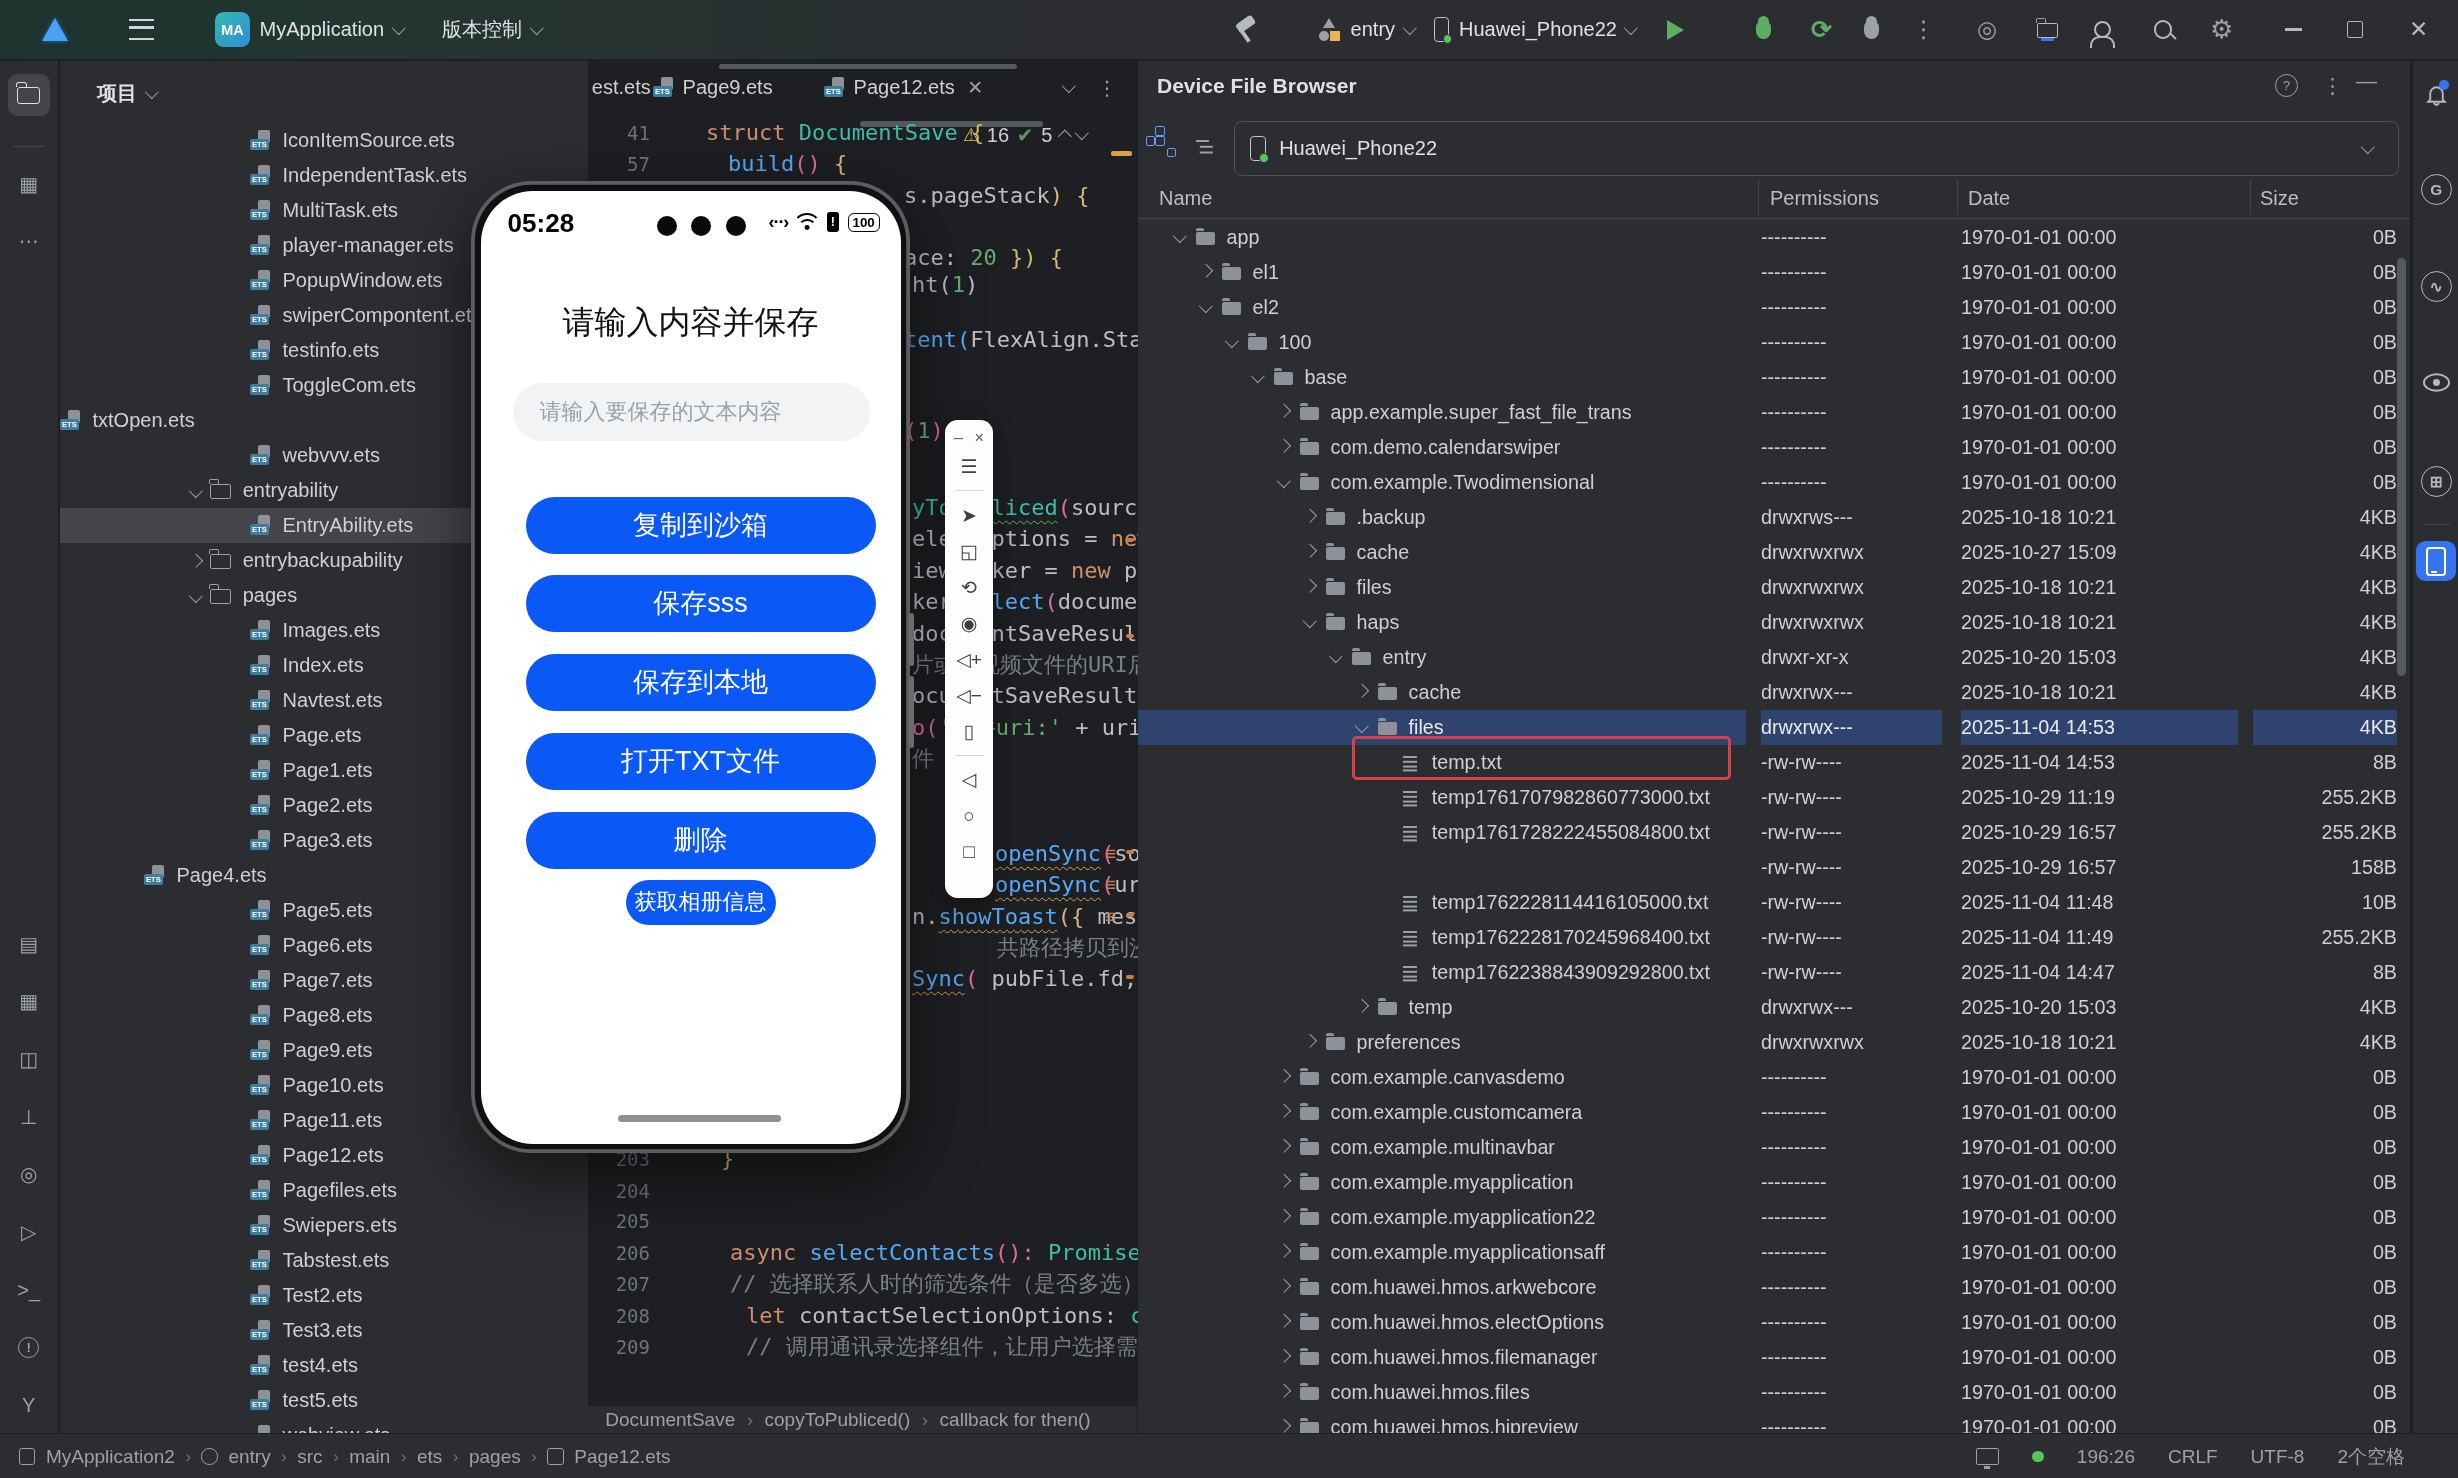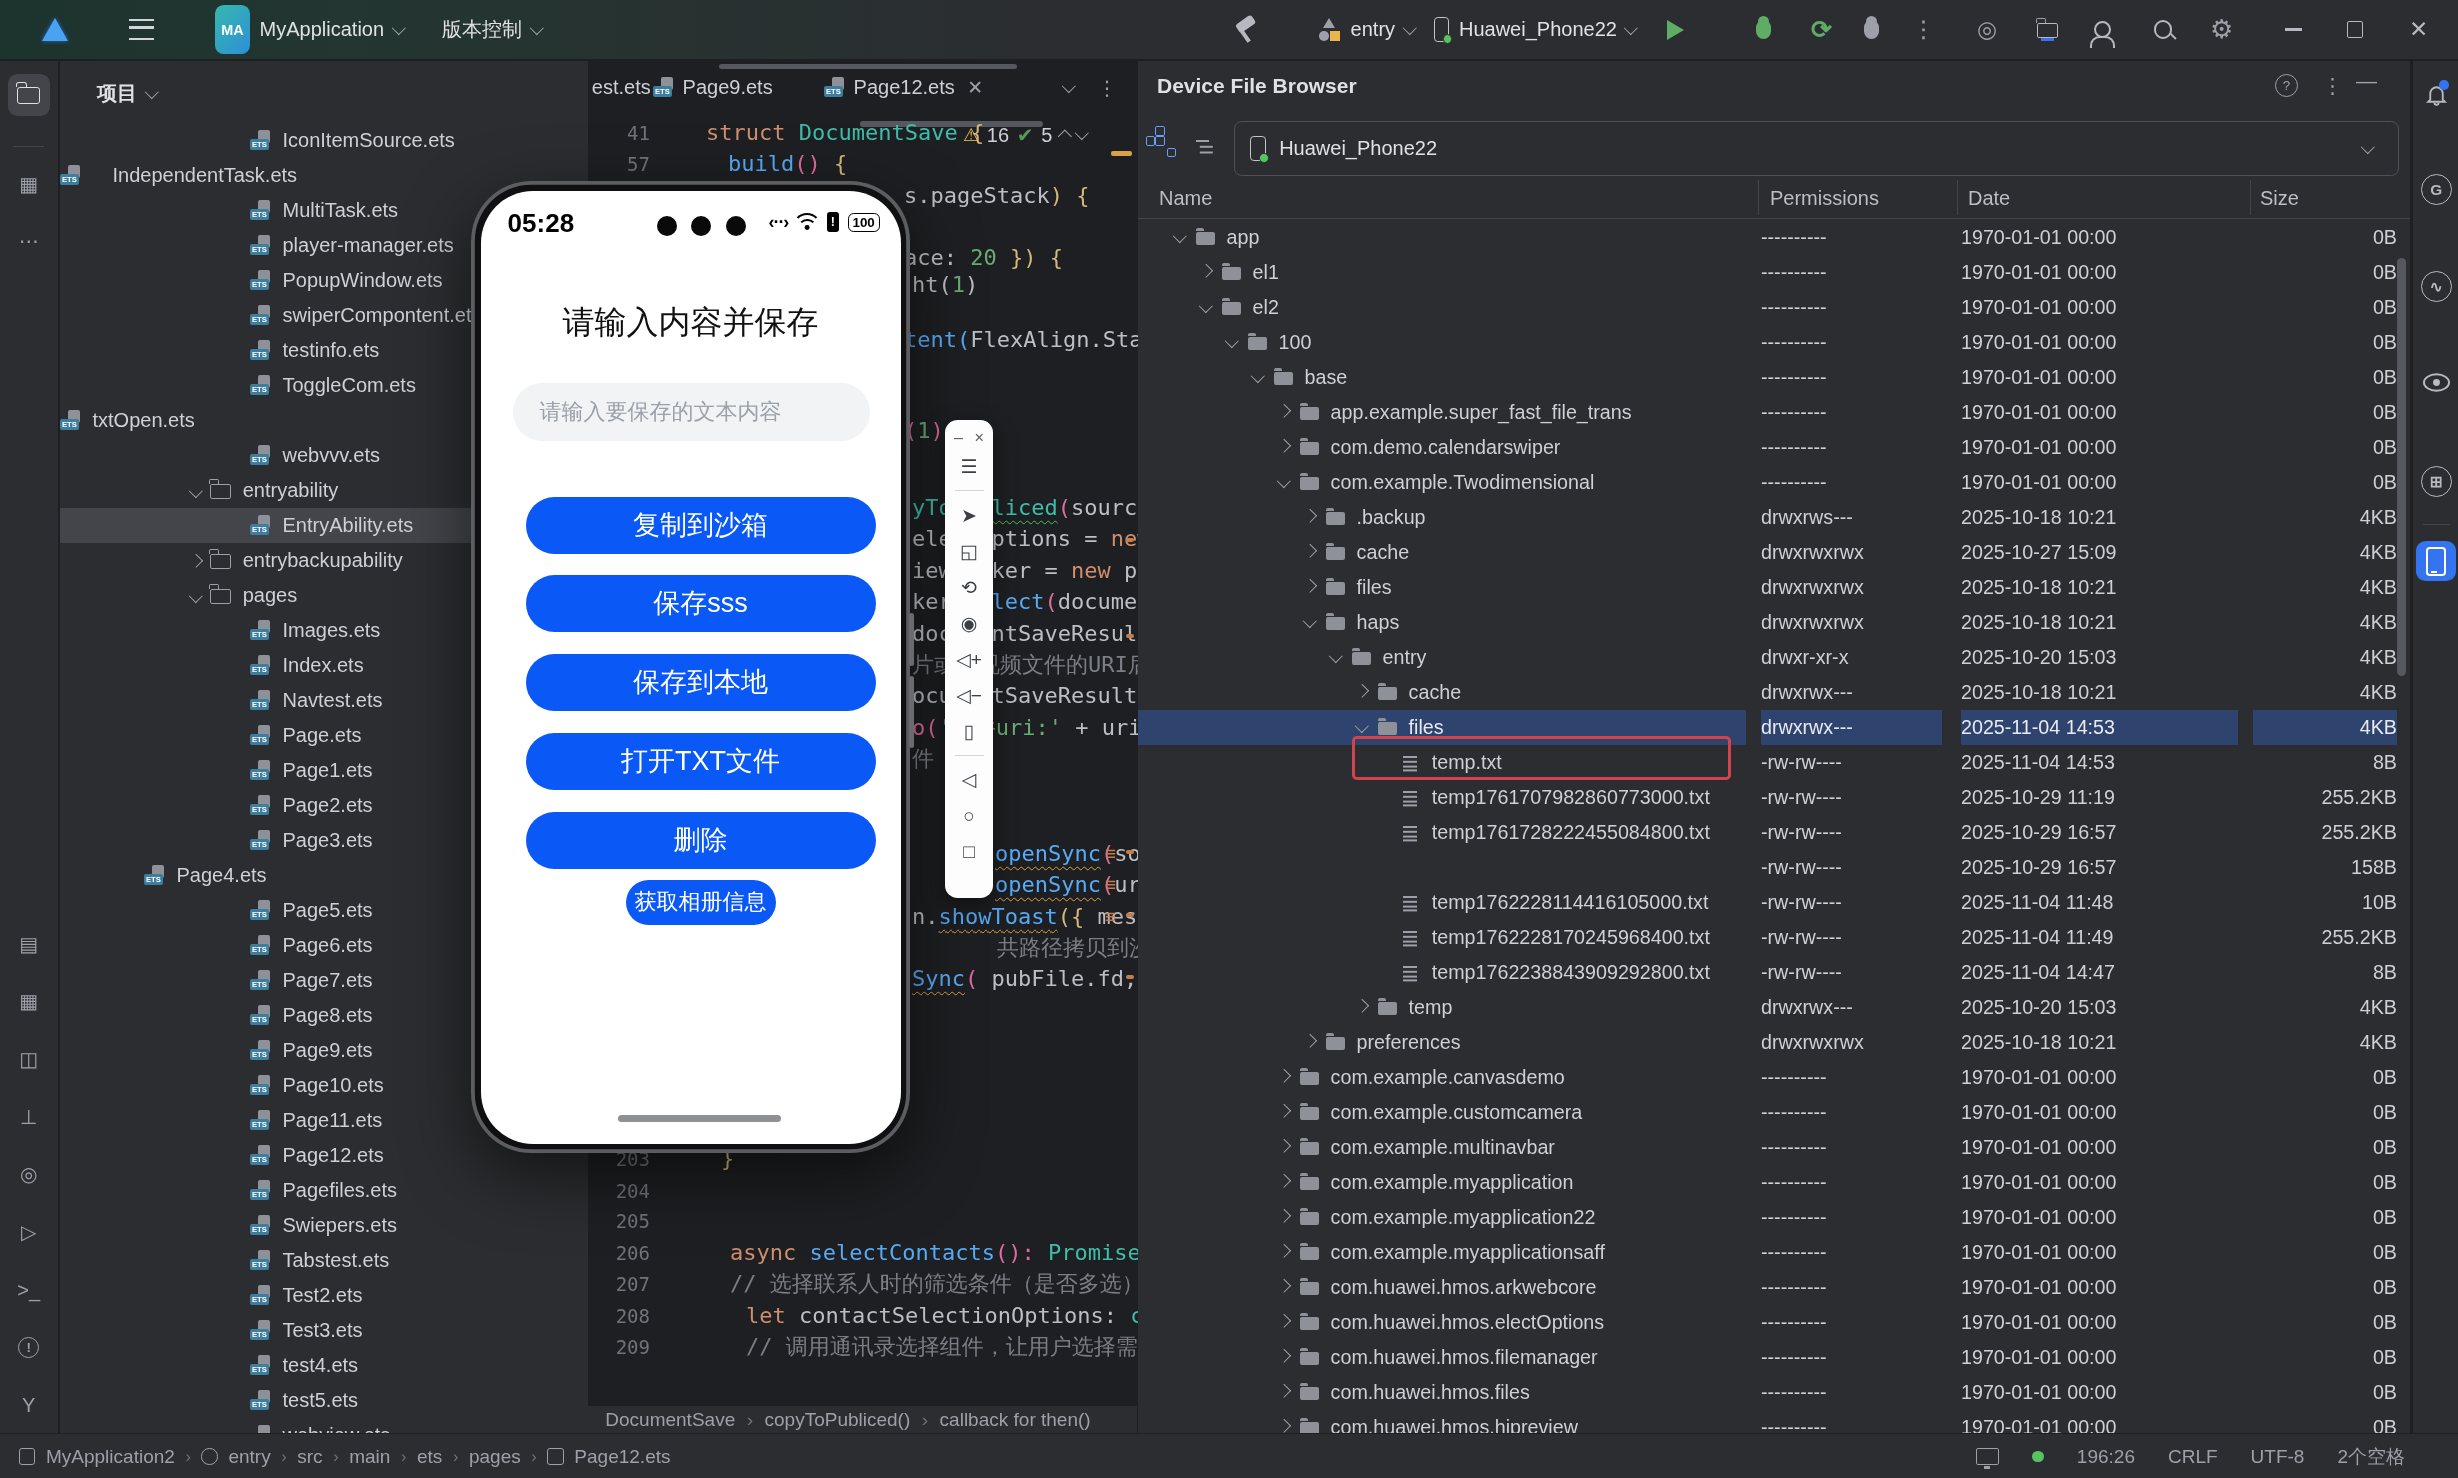--- a/index.html
+++ b/index.html
@@ -7,21 +7,21 @@
        font-family:"Liberation Sans",sans-serif;color:#ced0d6;-webkit-font-smoothing:antialiased;}
   .abs{position:absolute;}
   
   #titlebar{left:0;top:0;width:2458px;height:59px;
     background:linear-gradient(90deg,#1d332e 0%,#233631 14%,#2b2d30 42%,#2b2d30 100%);
     border-bottom:1.9px solid #1e1f22;}
   .tb-item{position:absolute;top:0;height:59px;display:flex;align-items:center;gap:9.6px;font-size:20px;color:#dfe1e5;}
   .logo-tri{width:0;height:0;border-left:13.4px solid transparent;border-right:13.4px solid transparent;border-bottom:23px solid #4aa3f0;filter:drop-shadow(0 0 1.9px #1c6fd4);}
   .hamb{width:25px;height:17.3px;border-top:2.9px solid #d2d4da;border-bottom:2.9px solid #d2d4da;position:relative;}
   .hamb::after{content:"";position:absolute;left:0;top:4.8px;width:25px;height:2.9px;background:#d2d4da;}
-  .ma-badge{width:35px;height:49px;border-radius:8.6px;background:linear-gradient(135deg,#35b8ae,#2e8fd6);
+  .ma-badge{width:35px;height:35px;border-radius:8.6px;background:linear-gradient(135deg,#35b8ae,#2e8fd6);
     display:flex;align-items:center;justify-content:center;font-weight:bold;font-size:14.4px;color:#fff;}
   .chev{display:inline-block;width:8.6px;height:8.6px;border-right:1.9px solid #9da0a8;border-bottom:1.9px solid #9da0a8;transform:rotate(45deg);margin-top:-3.8px;}
   .chev.right{transform:rotate(-45deg);}
   .play-tri{width:0;height:0;border-top:10.6px solid transparent;border-bottom:10.6px solid transparent;border-left:17.3px solid #5fad65;}
   .icon-glyph{font-size:23px;color:#9da0a8;}
   .win-min{width:17.3px;height:2.9px;background:#b6b9c0;}
   .win-max{width:14.4px;height:14.4px;border:1.9px solid #b6b9c0;border-radius:1.9px;}
   .win-close{font-size:23px;color:#b6b9c0;}
   .hammer-head{width:19px;height:9.6px;background:#b6b9c0;border-radius:2.9px;transform:rotate(-35deg);}
   .hammer-handle{position:absolute;left:8.6px;top:13.4px;width:3.8px;height:15.4px;background:#b6b9c0;transform:rotate(-35deg);}
@@ -272,21 +272,21 @@
   <div id="project-panel" class="abs">
     <div id="ppanel-header">
       <span>项目</span>
         <span class="chev" style="border-color:#9da0a8"></span>
     </div>
     <div id="ptree">
         <div class="trow" style="padding-left: 190px;">
           <span class="ets-ic"></span>
           <span class="tr-lab">IconItemSource.ets</span>
         </div>
-        <div class="trow" style=" gap: 20px;">
+        <div class="trow" style="padding-left: 190px;">
           <span class="ets-ic"></span>
           <span class="tr-lab">IndependentTask.ets</span>
         </div>
         <div class="trow" style="padding-left: 190px;">
           <span class="ets-ic"></span>
           <span class="tr-lab">MultiTask.ets</span>
         </div>
         <div class="trow" style="padding-left: 190px;">
           <span class="ets-ic"></span>
           <span class="tr-lab">player-manager.ets</span>

